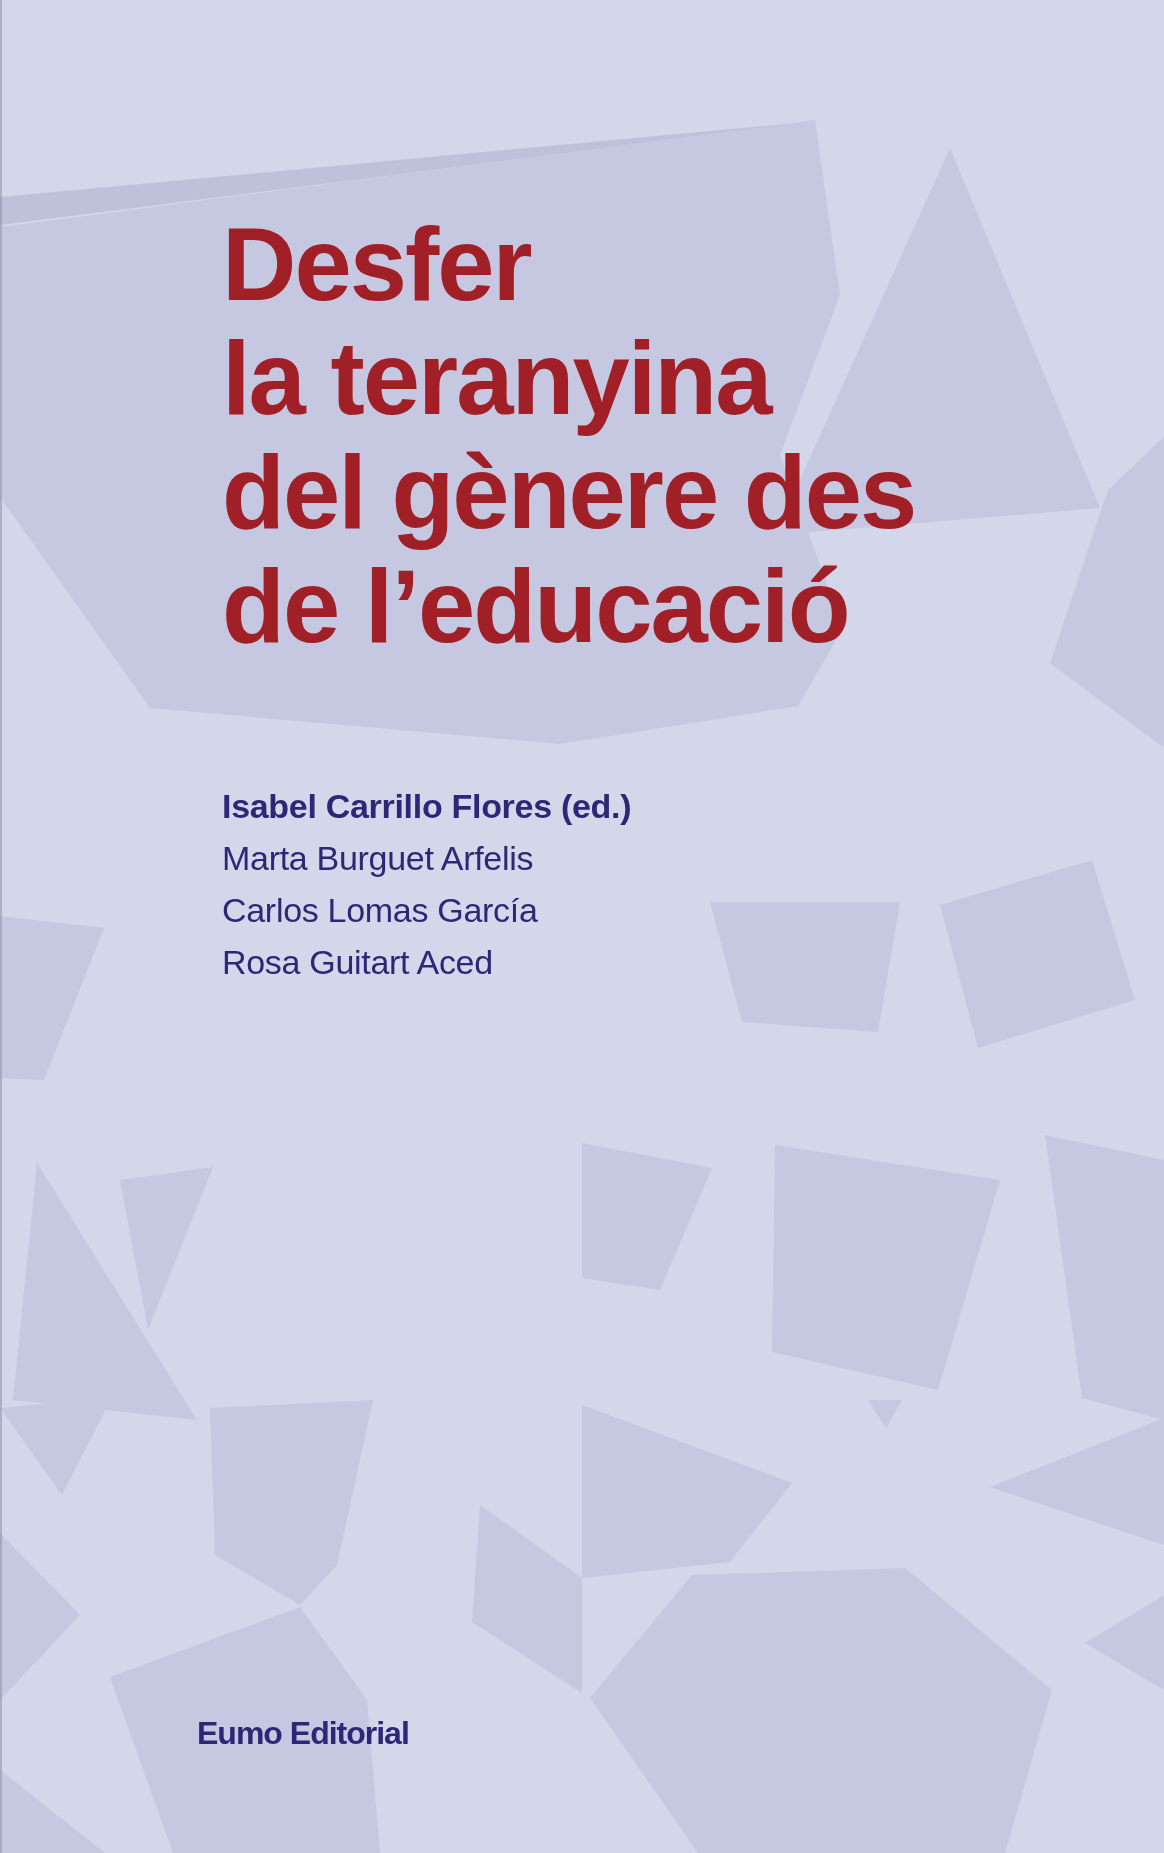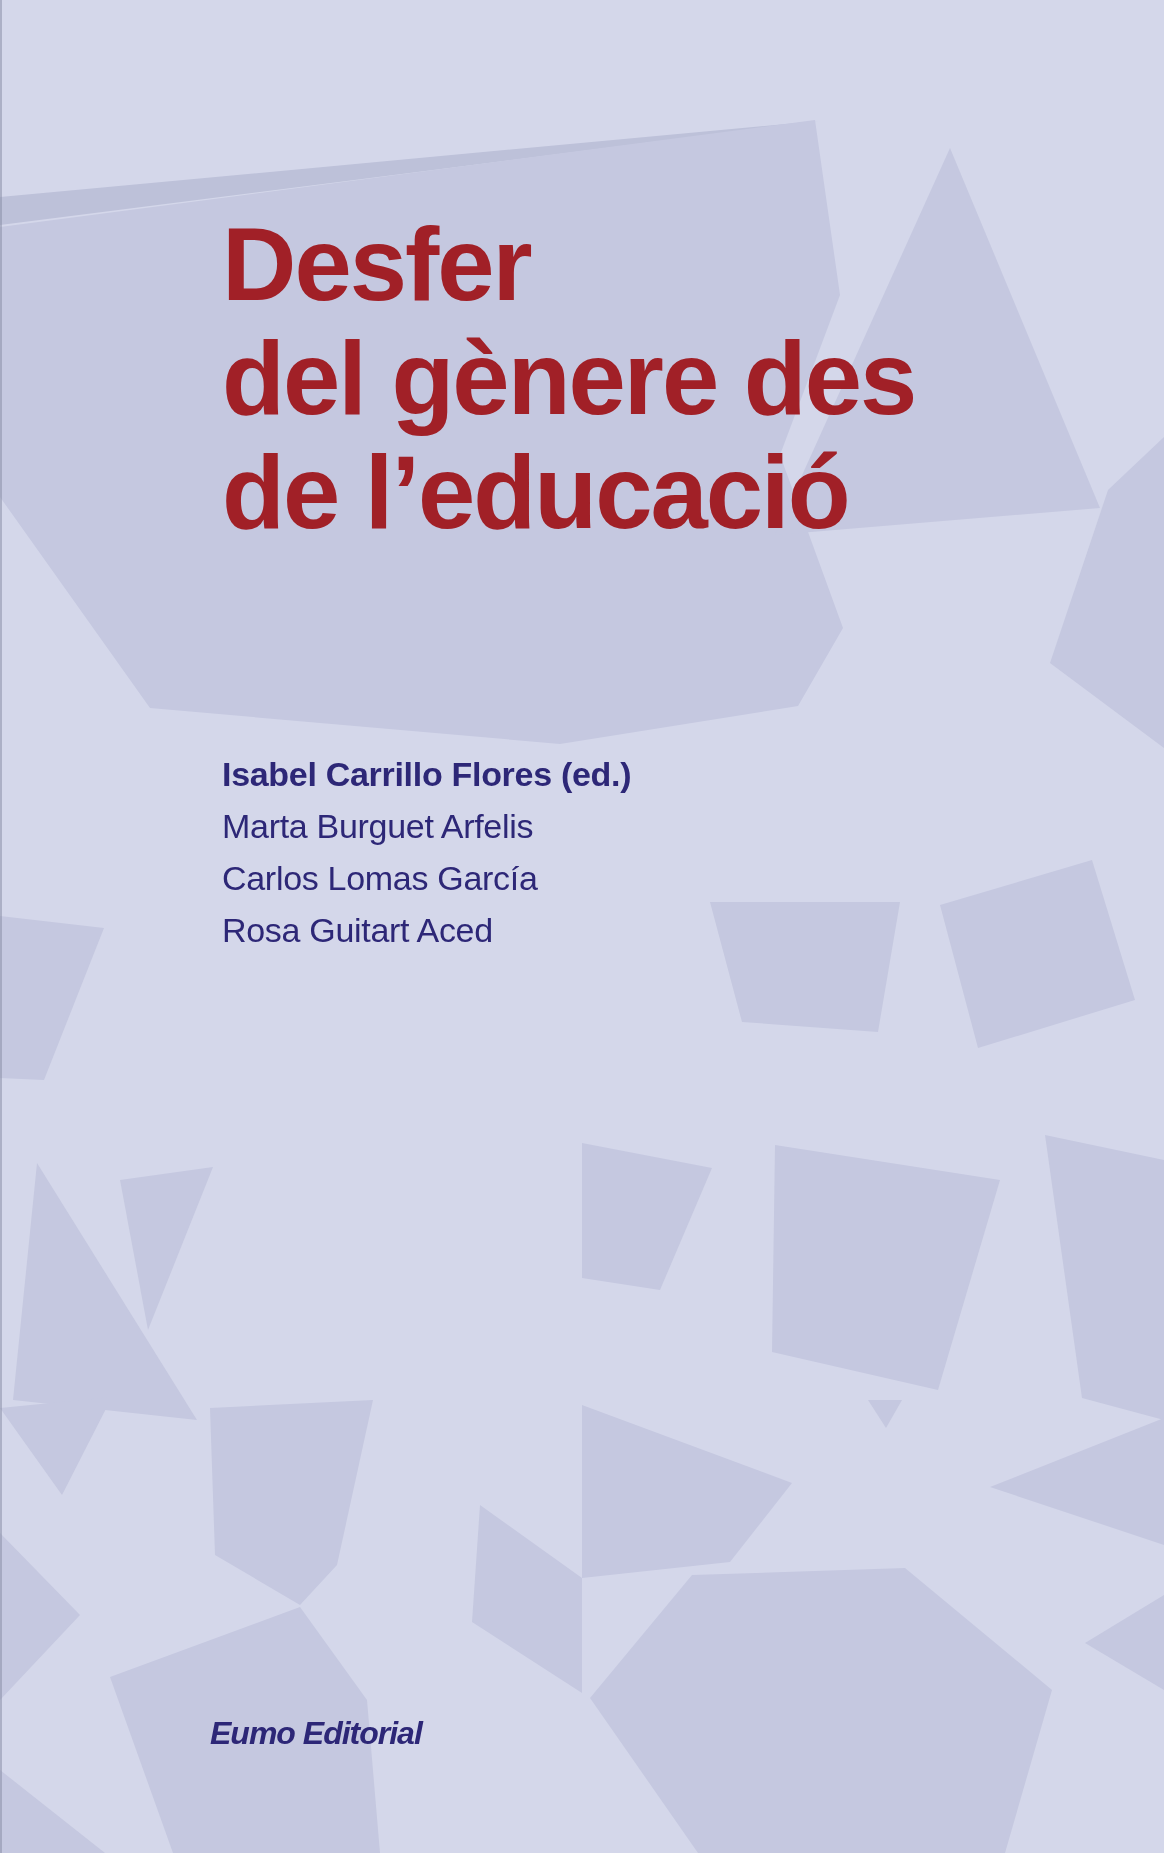--- a/index.html
+++ b/index.html
@@ -16,26 +16,25 @@
   .title{
     position:absolute;left:222px;top:208px;
     font-size:103px;line-height:114px;font-weight:bold;letter-spacing:-2px;
     color:var(--title_red,#a12027);
   }
   .byline{
     position:absolute;left:222px;top:748px;
     font-size:34px;line-height:52px;letter-spacing:-0.3px;
     color:var(--navy,#2d2777);
   }
-  .byline .editor{font-weight:bold;}
+  .byline .editor{font-weight:bold;margin-top:32px;}
   .publisher{
-    position:absolute;left:210px;top:1713px;
+    position:absolute;left:197px;top:1713px;
     font-size:32px;line-height:40px;font-weight:bold;letter-spacing:-1px;
     color:var(--navy,#2d2777);
-    font-style:italic;
   }
 </style>
 </head>
 <body>
 
 <div class="cover">
 
   <svg class="web" width="1164" height="1853" viewBox="0 0 1164 1853" aria-hidden="true">
 
     <polygon class="gap-dark" points="0,197 818,121 0,225"></polygon>
@@ -66,20 +65,21 @@
     <polygon class="gap" points="990,1487 1164,1418 1164,1545"></polygon>
     <polygon class="gap" points="692,1575 905,1568 1052,1690 1005,1853 698,1853 590,1698"></polygon>
     <polygon class="gap" points="1164,1595 1164,1690 1085,1643"></polygon>
     <polygon class="gap" points="868,1400 902,1400 886,1428"></polygon>
 
     <rect class="edge-line" x="0" y="0" width="2" height="1853"></rect>
   </svg>
 
   <div class="title">
     <div>Desfer</div>
+    <div>la teranyina</div>
     <div>del gènere des</div>
     <div>de l’educació</div>
   </div>
 
   <div class="byline">
     <div class="editor">Isabel Carrillo Flores (ed.)</div>
     <div>Marta Burguet Arfelis</div>
     <div>Carlos Lomas García</div>
     <div>Rosa Guitart Aced</div>
   </div>

